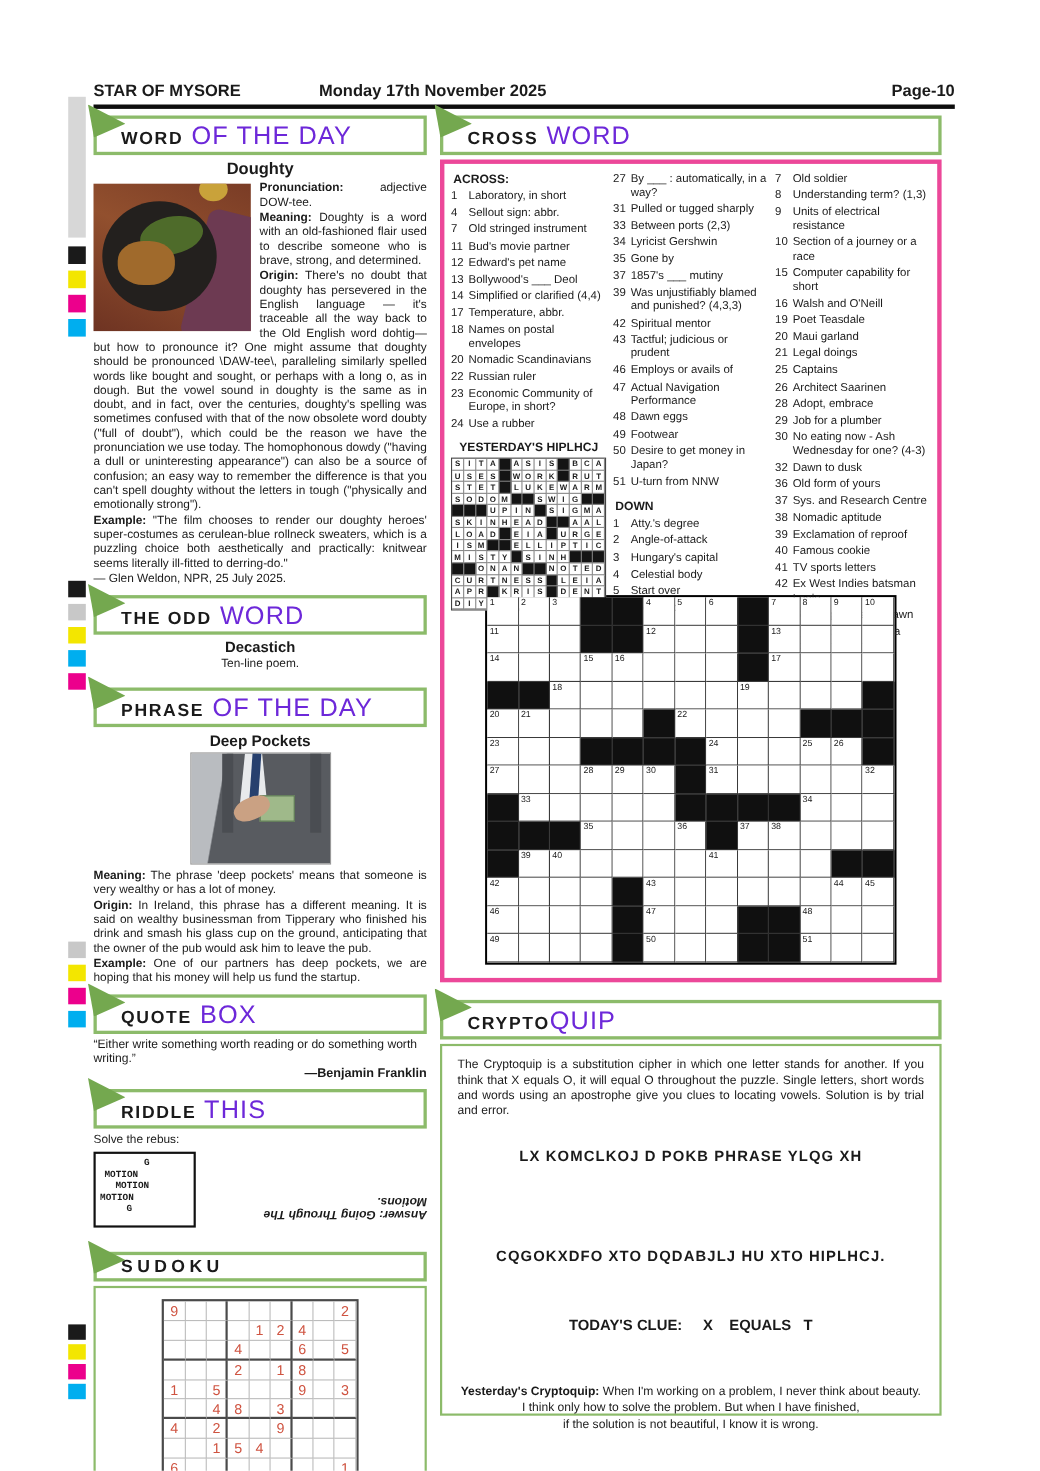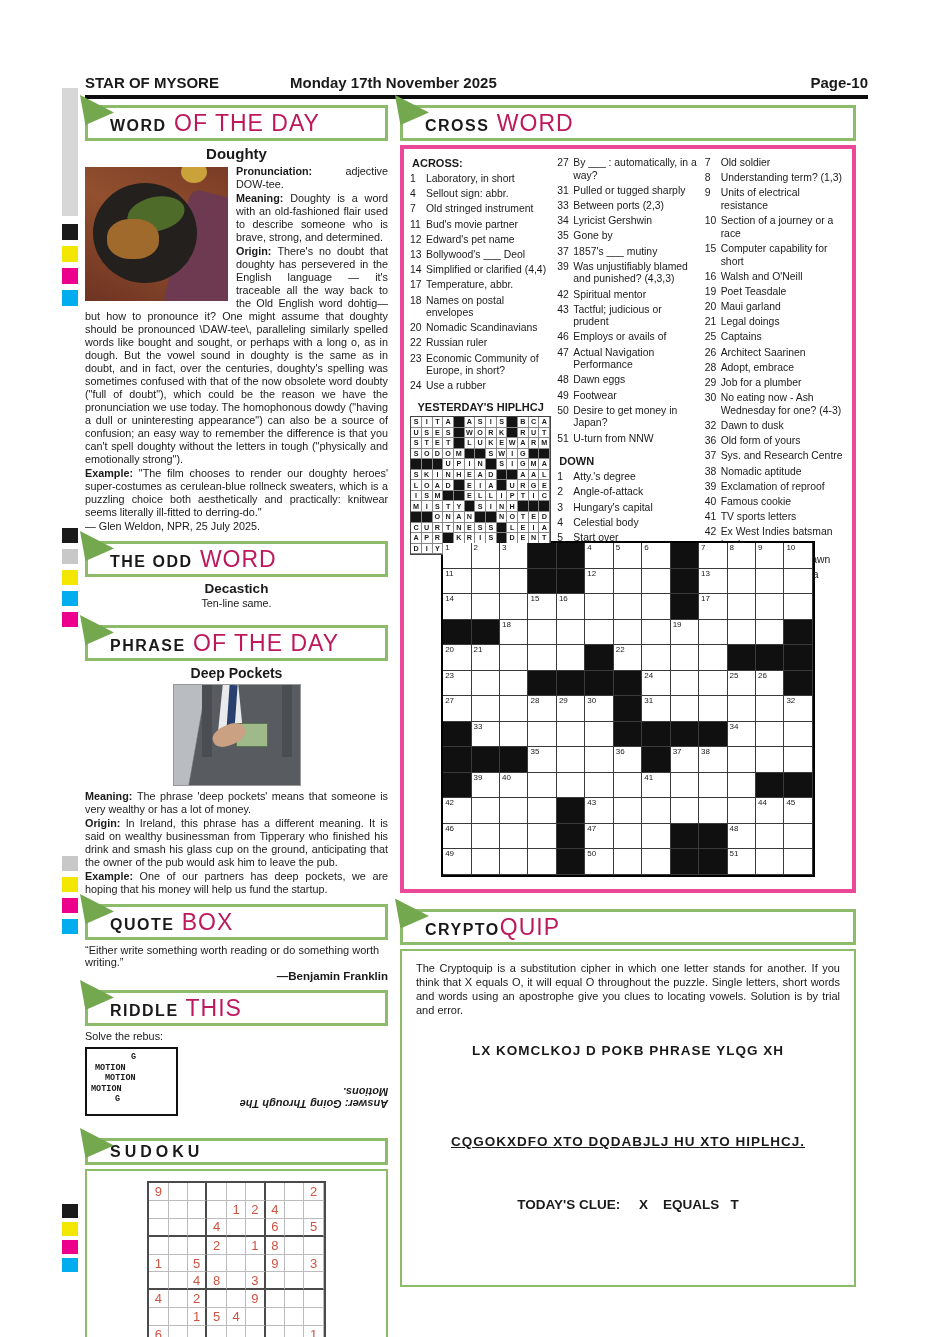--- a/index.html
+++ b/index.html
@@ -14,21 +14,21 @@
   #ph-page{position:absolute;right:0;top:0;}
   #header-rule{position:absolute;left:85px;top:95px;width:783px;height:4px;background:#0d0d0d;}
   
   #col-left{position:absolute;left:85px;top:105px;width:303px;}
   #col-right{position:absolute;left:400px;top:105px;width:456px;}
   
   .hdr{position:relative;border:3px solid #8cbb6a;background:#fff;padding:2px 10px 1px 22px;margin-bottom:4px;}
   .hdr-flag{position:absolute;left:-8px;top:-13px;width:34px;height:30px;background:#74a84f;
             clip-path:polygon(0 0,100% 58%,16% 100%);}
   .hdr-b{font-weight:bold;font-size:16px;letter-spacing:1.5px;}
-  .hdr-l{font-size:23px;font-weight:400;letter-spacing:1px;color:#be185d;}
+  .hdr-l{font-size:23px;font-weight:400;letter-spacing:1px;color:#6d28d9;}
   .hdr-sudoku{font-weight:bold;font-size:16px;letter-spacing:4px;}
   
   .para{font-size:10.8px;line-height:13px;text-align:justify;margin:0 0 1px 0;}
   .center-title{text-align:center;font-weight:bold;font-size:15px;margin:4px 0 3px 0;}
   .small-center{text-align:center;font-size:10.8px;margin:0;}
   
   .wod-img{float:left;width:143px;height:134px;margin:2px 8px 2px 0;position:relative;overflow:hidden;
            background:linear-gradient(25deg,#6e3322,#92502e 55%,#7a3c26);}
   .wod-cloth{position:absolute;right:-18px;top:28px;width:70px;height:120px;background:#6d3a52;transform:rotate(14deg);border-radius:10px;}
   .wod-plate{position:absolute;left:8px;top:16px;width:104px;height:100px;border-radius:50%;background:#23201e;}
@@ -81,21 +81,21 @@
   .cw-grid{display:grid;grid-template-columns:repeat(13,28.45px);grid-auto-rows:25.5px;
            border:2px solid #000;width:max-content;margin:6px auto 0 auto;background:#fff;}
   .cw-cell{border-right:1px solid #3a3a3a;border-bottom:1px solid #3a3a3a;position:relative;background:#fff;}
   .cw-cell.black{background:#101010;}
   .cw-num{position:absolute;top:0;left:2px;font-size:8px;}
   
   .cq-box{border:2px solid #8cbb6a;padding:8px 14px 8px 14px;margin-top:2px;height:318px;}
   .cq-intro{font-size:11px;line-height:14px;text-align:justify;margin:2px 0 0 0;}
   .cq-line{text-align:center;font-weight:bold;font-size:13.5px;letter-spacing:1px;white-space:pre;}
   .cq-line1{margin-top:26px;}
-  .cq-line2{margin-top:76px;text-decoration:underline;}
+  .cq-line2{margin-top:76px;}
   .cq-clue{margin-top:48px;text-align:center;font-weight:bold;font-size:13.5px;white-space:pre;}
   .cq-yest{margin-top:46px;font-size:11px;line-height:15px;text-align:center;}
 </style>
 </head>
 <body>
 
 <div class="bar" style="top:88px;height:128px;background:#d7d7d7;"></div>
 <div class="bar" style="top:224px;height:16px;background:#1a1a1a;"></div>
 <div class="bar" style="top:246px;height:16px;background:#f3e600;"></div>
 <div class="bar" style="top:268px;height:16px;background:#ec008c;"></div>
@@ -143,21 +143,21 @@
         <p class="para"><b>Example: </b>"The film chooses to render our doughty heroes' super-costumes as cerulean-blue rollneck sweaters, which is a puzzling choice both aesthetically and practically: knitwear seems literally ill-fitted to derring-do."</p>
       </div>
     <p class="para" style="text-align:left;">— Glen Weldon, NPR, 25 July 2025.</p>
   </div>
 
   <div class="hdr" style="margin-top:8px;">
     <div class="hdr-flag"></div>
     <span class="hdr-b">THE ODD</span><span class="hdr-l"> WORD</span>
   </div>
   <div class="center-title" style="font-size:13.5px;margin-bottom:1px;">Decastich</div>
-  <p class="small-center">Ten-line same.</p>
+  <p class="small-center">Ten-line poem.</p>
 
   <div class="hdr" style="margin-top:16px;">
     <div class="hdr-flag"></div>
     <span class="hdr-b">PHRASE</span><span class="hdr-l"> OF THE DAY</span>
   </div>
   <div class="center-title" style="font-size:14px;">Deep Pockets</div>
   <div class="pod-img">
     <div class="pod-shirt"></div>
     <div class="pod-tie"></div>
     <div class="pod-lapel"></div>
@@ -992,14 +992,18 @@
 
   <div class="hdr" style="margin-top:16px;">
     <div class="hdr-flag"></div>
     <span class="hdr-b">CRYPTO</span><span class="hdr-l">QUIP</span>
   </div>
   <div class="cq-box">
     <p class="cq-intro">The Cryptoquip is a substitution cipher in which one letter stands for another.  If you think that X equals O, it will equal O throughout the puzzle.  Single letters, short words and words using an apostrophe give you clues to locating vowels. Solution is by trial and error.</p>
     <div class="cq-line cq-line1">LX KOMCLKOJ D POKB PHRASE YLQG XH</div>
     <div class="cq-line cq-line2">CQGOKXDFO XTO DQDABJLJ HU XTO HIPLHCJ.</div>
     <div class="cq-clue">TODAY'S CLUE:     X    EQUALS   T</div>
+    <div class="cq-yest">
+      <span style="font-weight:bold;">Yesterday's Cryptoquip:</span>
+      <span id="cq-yest-lines"> When I'm working on a problem, I never think about beauty.<br> I think only how to solve the problem.  But when I have finished,<br> if the solution is not beautiful, I know it is wrong.</span>
+    </div>
   </div>
 </div>
 
 </body></html>

